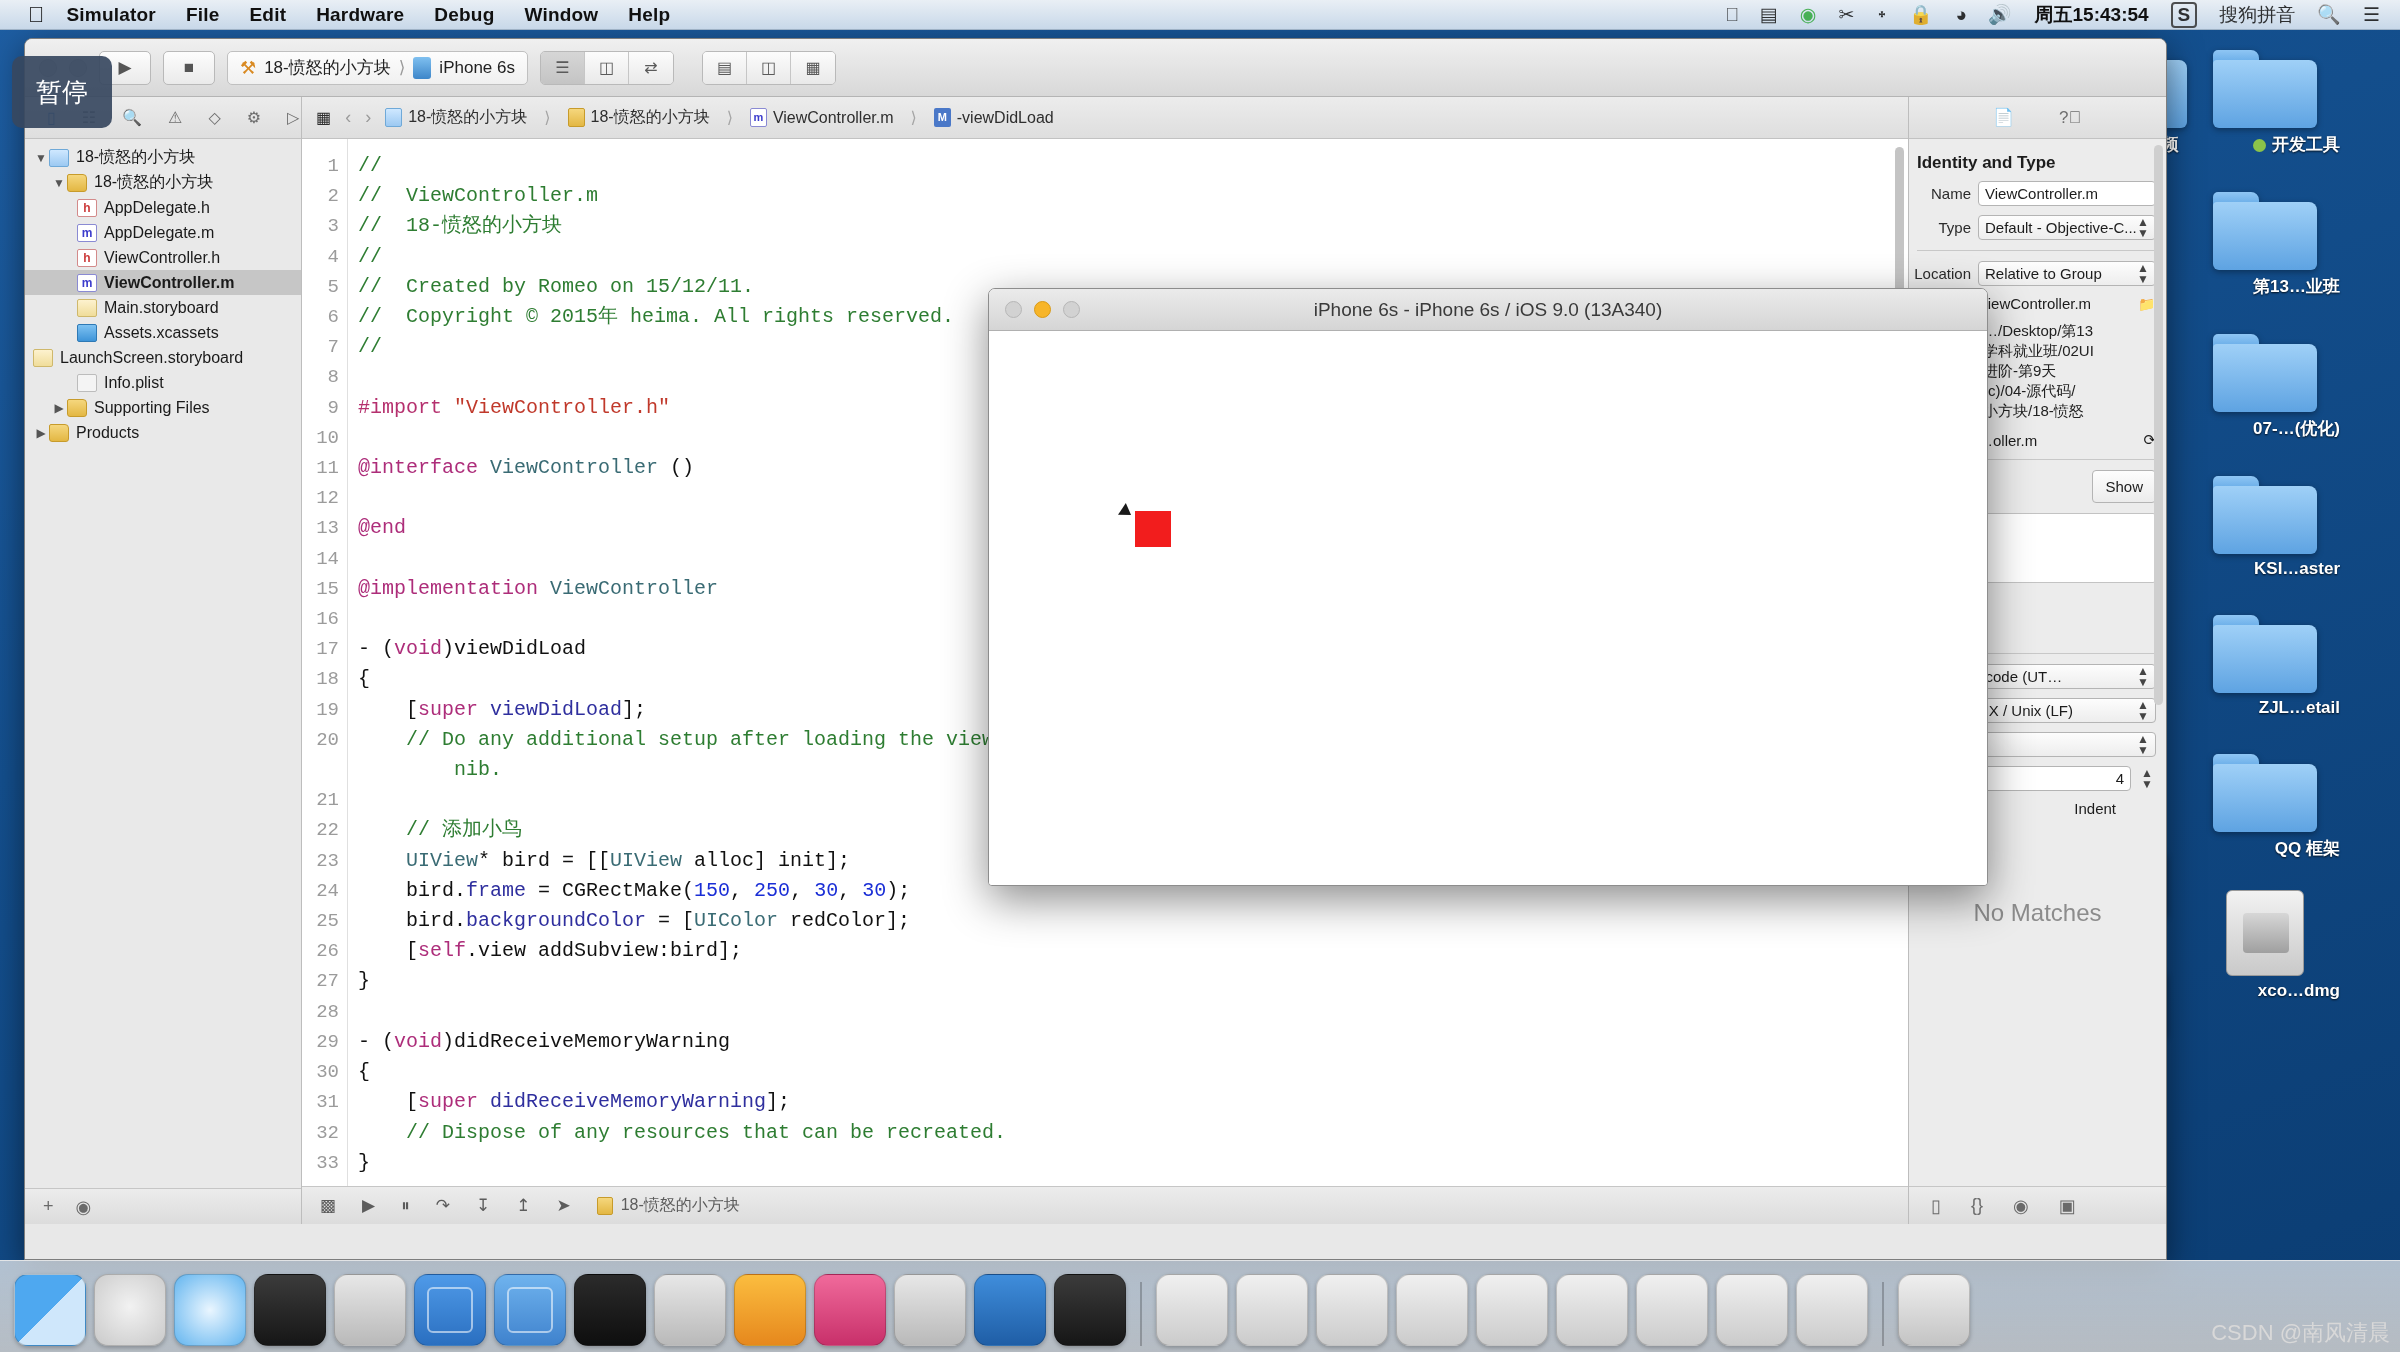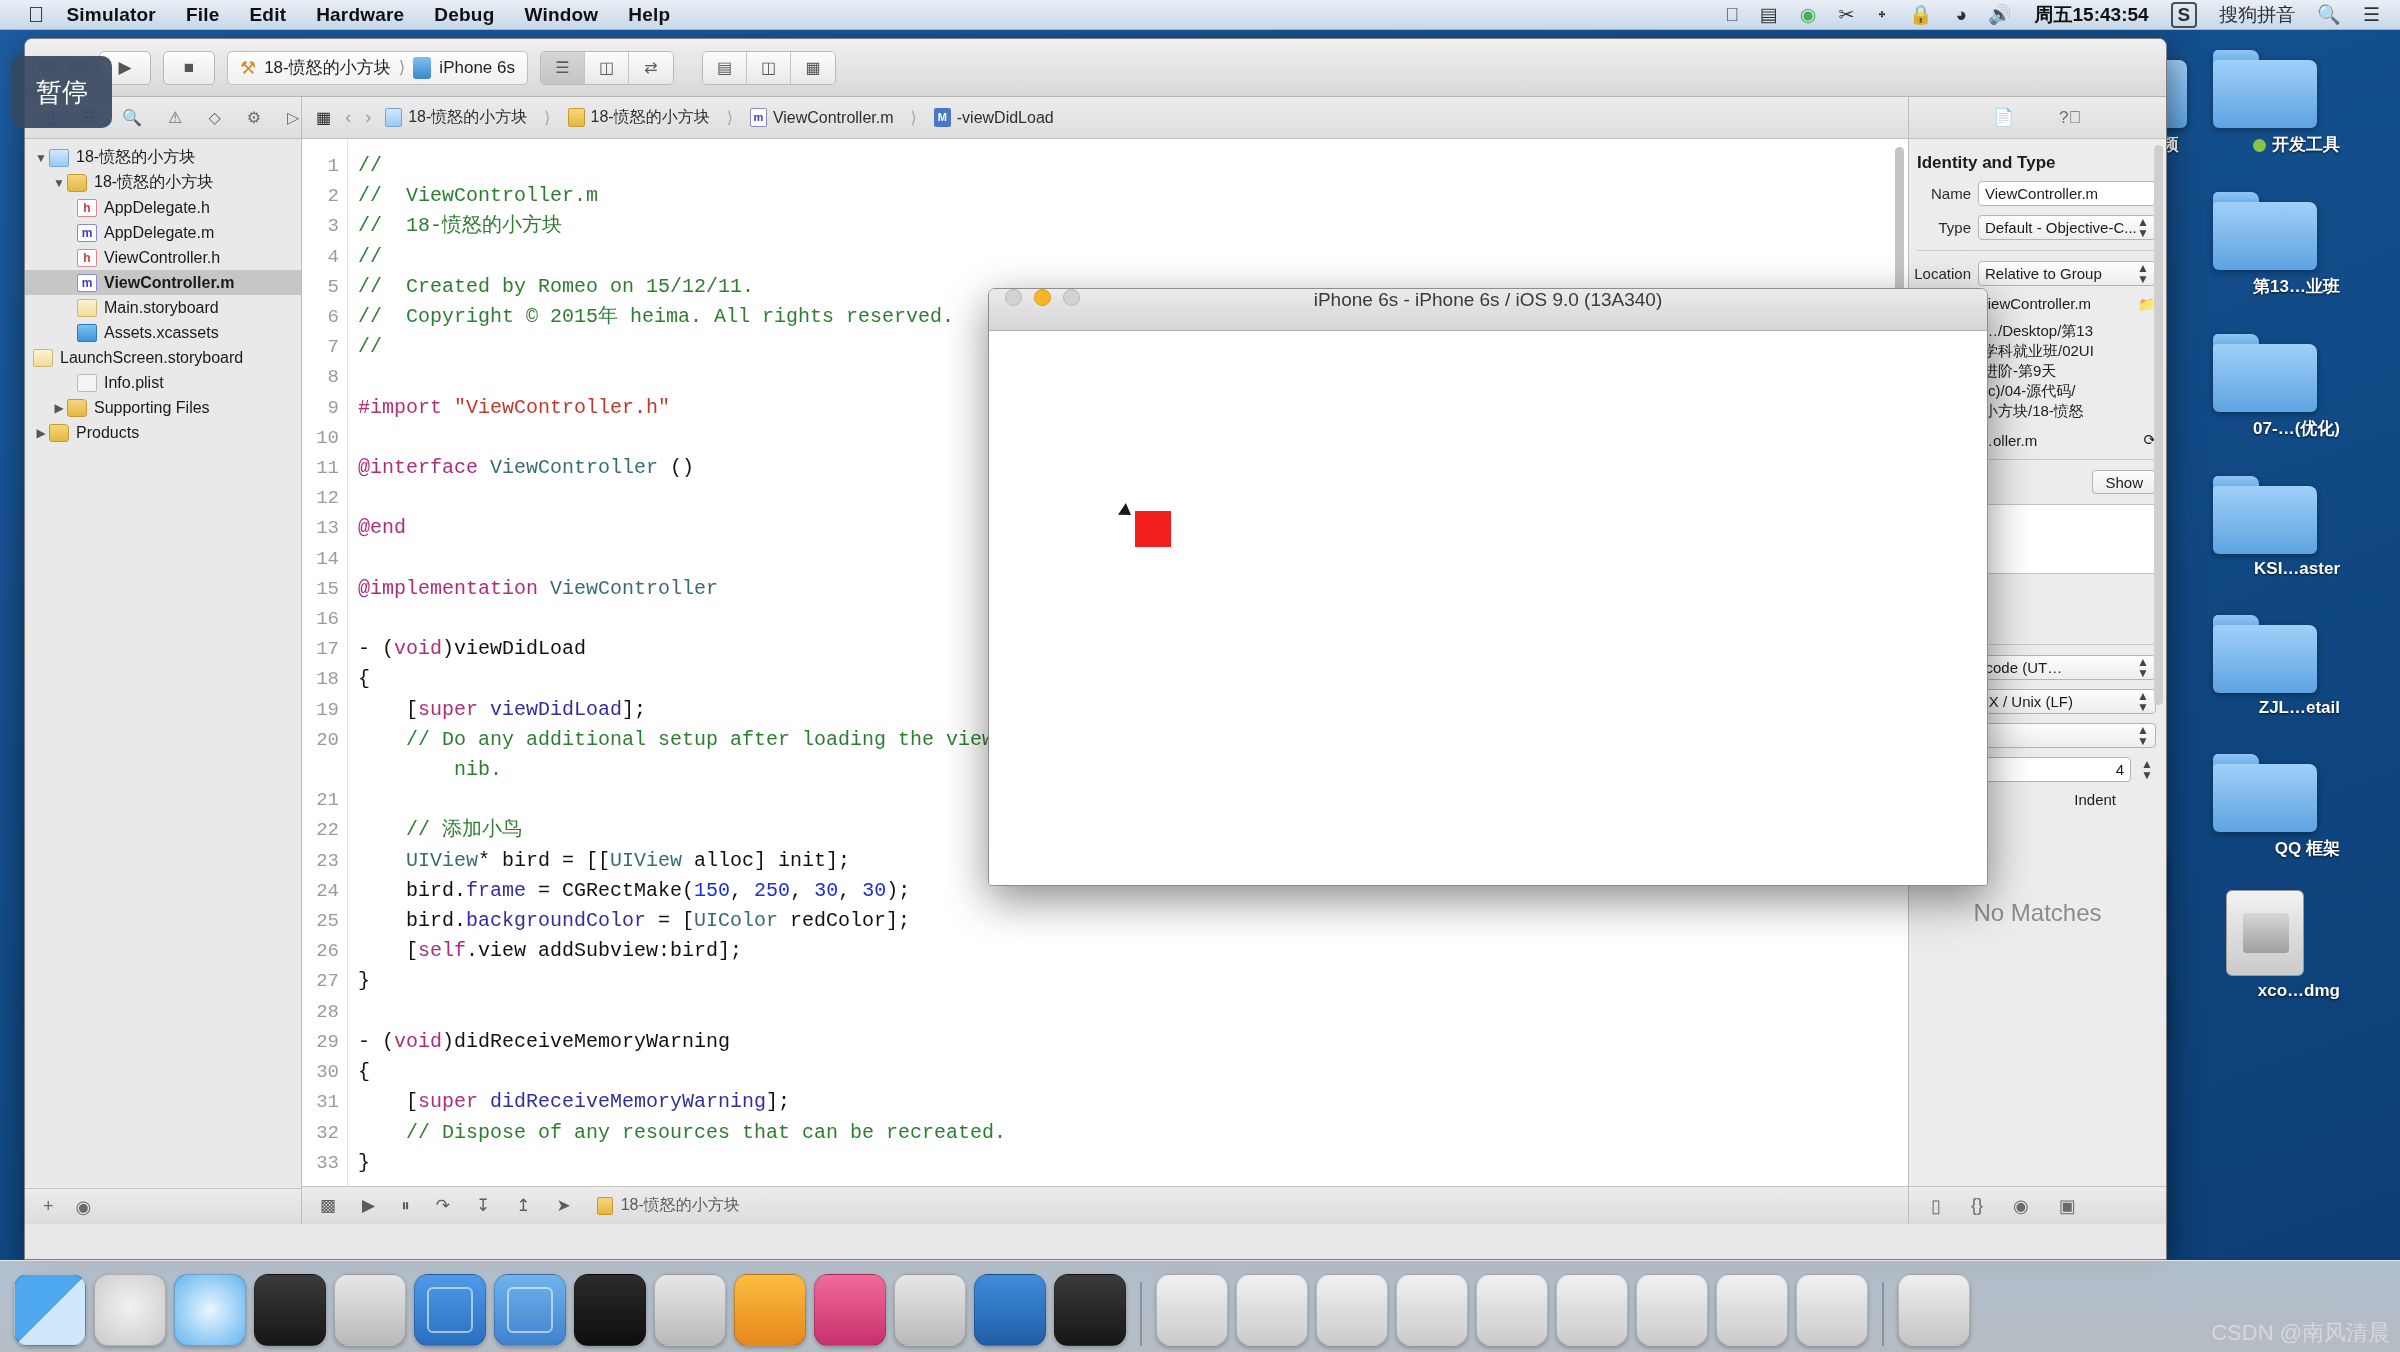--- a/index.html
+++ b/index.html
@@ -171,38 +171,38 @@
   .frow{display:flex;align-items:center;gap:7px;margin-bottom:9px;padding-right:10px;}
   .flbl{width:62px;text-align:right;font-size:15px;color:#2b2b2b;flex:none;}
   .ffield{flex:1;height:25px;border:1px solid #b4b4b4;border-radius:4px;background:#fff;
           display:flex;align-items:center;padding:0 6px;font-size:15px;min-width:0;overflow:hidden;white-space:nowrap;}
   .fpop{flex:1;height:25px;border:1px solid #b4b4b4;border-radius:4px;
         background:linear-gradient(#fdfdfd,#ededed);display:flex;align-items:center;
         padding:0 6px;font-size:15px;justify-content:space-between;min-width:0;white-space:nowrap;overflow:hidden;}
   .stepper{font-size:12px;color:#444;line-height:11px;text-align:center;}
   .pathwrap{padding-left:74px;font-size:15px;line-height:20px;color:#222;}
   .divline{height:1px;background:#c8c8c8;margin:10px 8px;}
-  .show-btn{margin:0 10px 0 auto;height:24px;border:1px solid #b4b4b4;border-radius:4px;
+  .show-btn{margin:0 10px 0 auto;height:33px;border:1px solid #b4b4b4;border-radius:4px;
             background:linear-gradient(#fdfdfd,#ececec);font-size:15px;padding:0 12px;
             display:inline-flex;align-items:center;}
   .whitebox{margin:10px 10px 0;height:70px;background:#fff;border:1px solid #c3c3c3;border-radius:3px;}
   .nomatch{position:absolute;left:0;right:0;top:760px;text-align:center;font-size:24px;color:#8c8c8c;}
   #insp-foot{height:38px;border-top:1px solid #c6c6c6;background:linear-gradient(#ececec,#dcdcdc);
              display:flex;align-items:center;gap:30px;padding:0 22px;font-size:18px;color:#6a6a6a;}
   .inspscroll{position:absolute;right:3px;top:6px;width:9px;height:560px;background:#cfcfcf;border-radius:5px;}
 
   
   #sim {
     position:absolute; left:988px; top:288px; width:1000px; height:598px;
     background:#fff; border:1px solid #8d8d8d; border-radius:7px 7px 4px 4px;
     box-shadow:0 14px 44px rgba(0,0,0,.45); z-index:40; overflow:hidden;
   }
   #sim-title{
     height:42px;background:linear-gradient(#ebebeb,#d5d5d5);border-bottom:1px solid #b0b0b0;
-    display:flex;align-items:flex-start;position:relative;
+    display:flex;align-items:center;position:relative;
   }
   #sim-title .lights{display:flex;gap:12px;padding-left:16px;}
   #sim-title .lt{width:17px;height:17px;border-radius:50%;background:#d2d2d2;border:1px solid #b6b6b6;}
   #sim-title .lt.y{background:#f7b529;border-color:#d99a16;}
   #sim-title .ttxt{position:absolute;left:0;right:0;text-align:center;font-size:19px;color:#3a3a3a;}
   #sim-screen{height:556px;background:#fff;position:relative;}
   #bird{position:absolute;left:146px;top:180px;width:36px;height:36px;background:#f21d1d;}
   #cursor{position:absolute;left:132px;top:174px;width:0;height:0;
            border-left:11px solid #1a1a1a;border-top:7px solid transparent;
            border-bottom:7px solid transparent;transform:rotate(34deg);}

